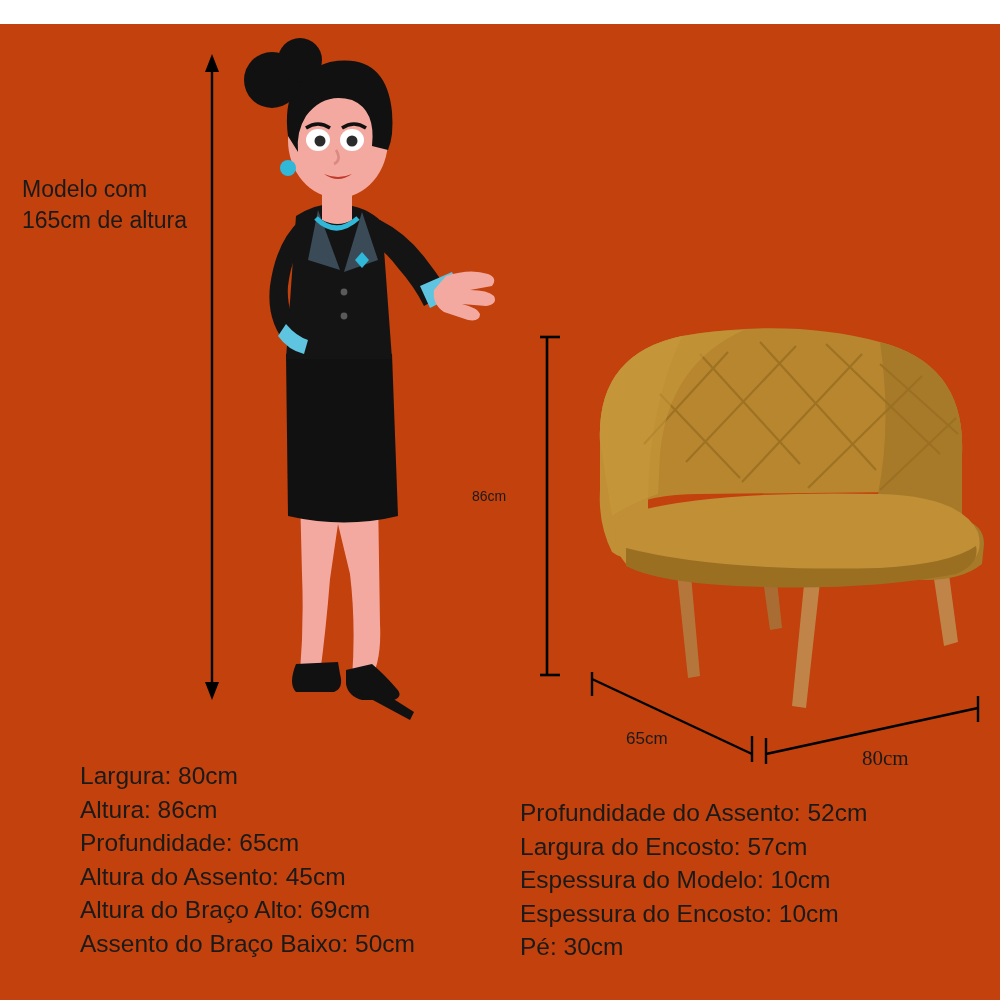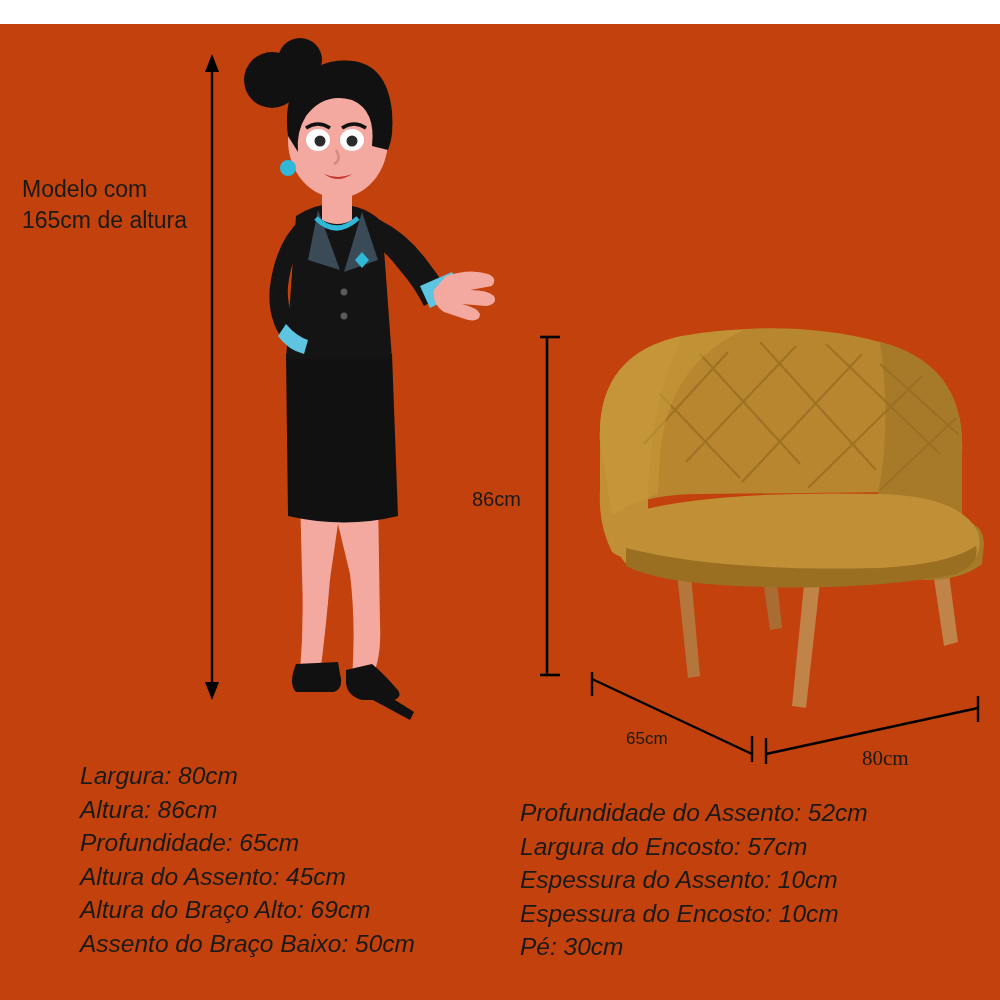--- a/index.html
+++ b/index.html
@@ -39,21 +39,21 @@
     width: 1000px;
     height: 1000px;
     pointer-events: none;
   }
 
   
   .dim-86 {
     position: absolute;
     left: 472px;
     top: 464px;
-    font-size: 20px;
+    font-size: 14px;
     color: #1a1a1a;
   }
   .dim-65 {
     position: absolute;
     left: 626px;
     top: 705px;
     font-size: 17px;
     color: #1a1a1a;
   }
   .dim-80 {
@@ -76,21 +76,20 @@
   .spec-left {
     left: 80px;
     top: 735px;
   }
   .spec-right {
     left: 520px;
     top: 772px;
   }
   .spec-item {
     display: block;
-    font-style: italic;
   }
 </style>
 </head>
 <body>
 
 <div id="page">
 
   <div class="model-label">
     <span>Modelo com</span><br>
     <span>165cm de altura</span>
@@ -212,18 +211,18 @@
     <span class="spec-item">Altura: 86cm</span>
     <span class="spec-item">Profundidade: 65cm</span>
     <span class="spec-item">Altura do Assento: 45cm</span>
     <span class="spec-item">Altura do Braço Alto: 69cm</span>
     <span class="spec-item">Assento do Braço Baixo: 50cm</span>
   </div>
 
   <div class="spec-col spec-right">
     <span class="spec-item">Profundidade do Assento: 52cm</span>
     <span class="spec-item">Largura do Encosto: 57cm</span>
-    <span class="spec-item">Espessura do Assento: 10cm</span>
+    <span class="spec-item">Espessura do Modelo: 10cm</span>
     <span class="spec-item">Espessura do Encosto: 10cm</span>
     <span class="spec-item">Pé: 30cm</span>
   </div>
 
 </div>
 
 </body></html>

